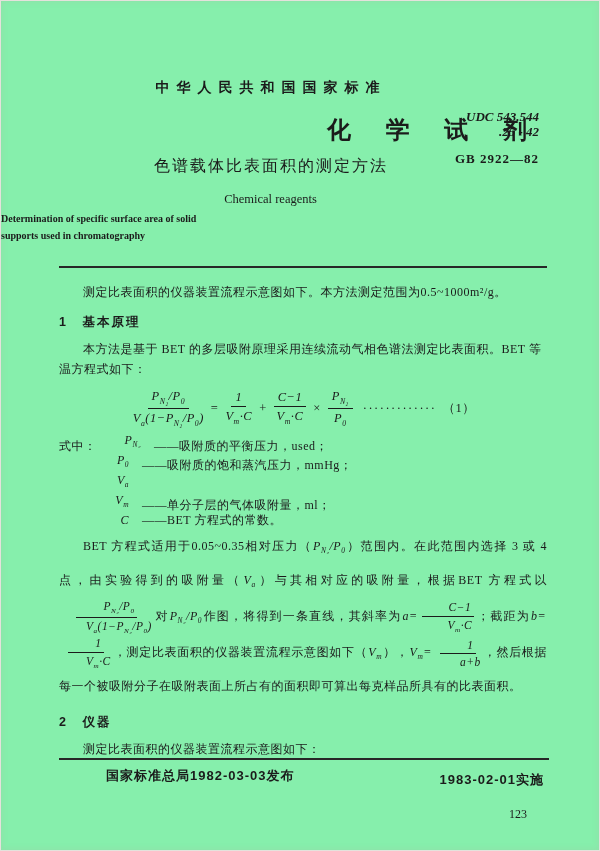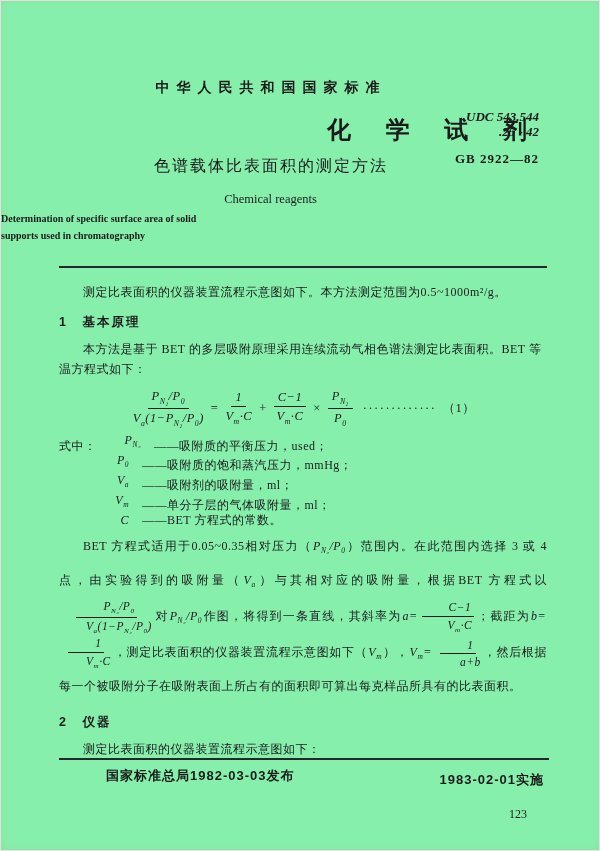--- a/index.html
+++ b/index.html
@@ -159,21 +159,20 @@
         <span class="where">式中：</span>
         <span class="def-term">P<sub>N₂</sub></span>
         <span>——吸附质的平衡压力，used；</span>
       </div>
       <div class="def-row cont">
         <span class="def-term">P<sub>0</sub></span>
         <span>——吸附质的饱和蒸汽压力，mmHg；</span>
       </div>
       <div class="def-row cont">
         <span class="def-term">V<sub>a</sub></span>
-        <span>——吸附剂的吸附量，ml；</span>
       </div>
       <div class="def-row cont">
         <span class="def-term">V<sub>m</sub></span>
         <span>——单分子层的气体吸附量，ml；</span>
       </div>
       <div class="def-row cont">
         <span class="def-term">C</span>
         <span>——BET 方程式的常数。</span>
       </div>
     </div>

